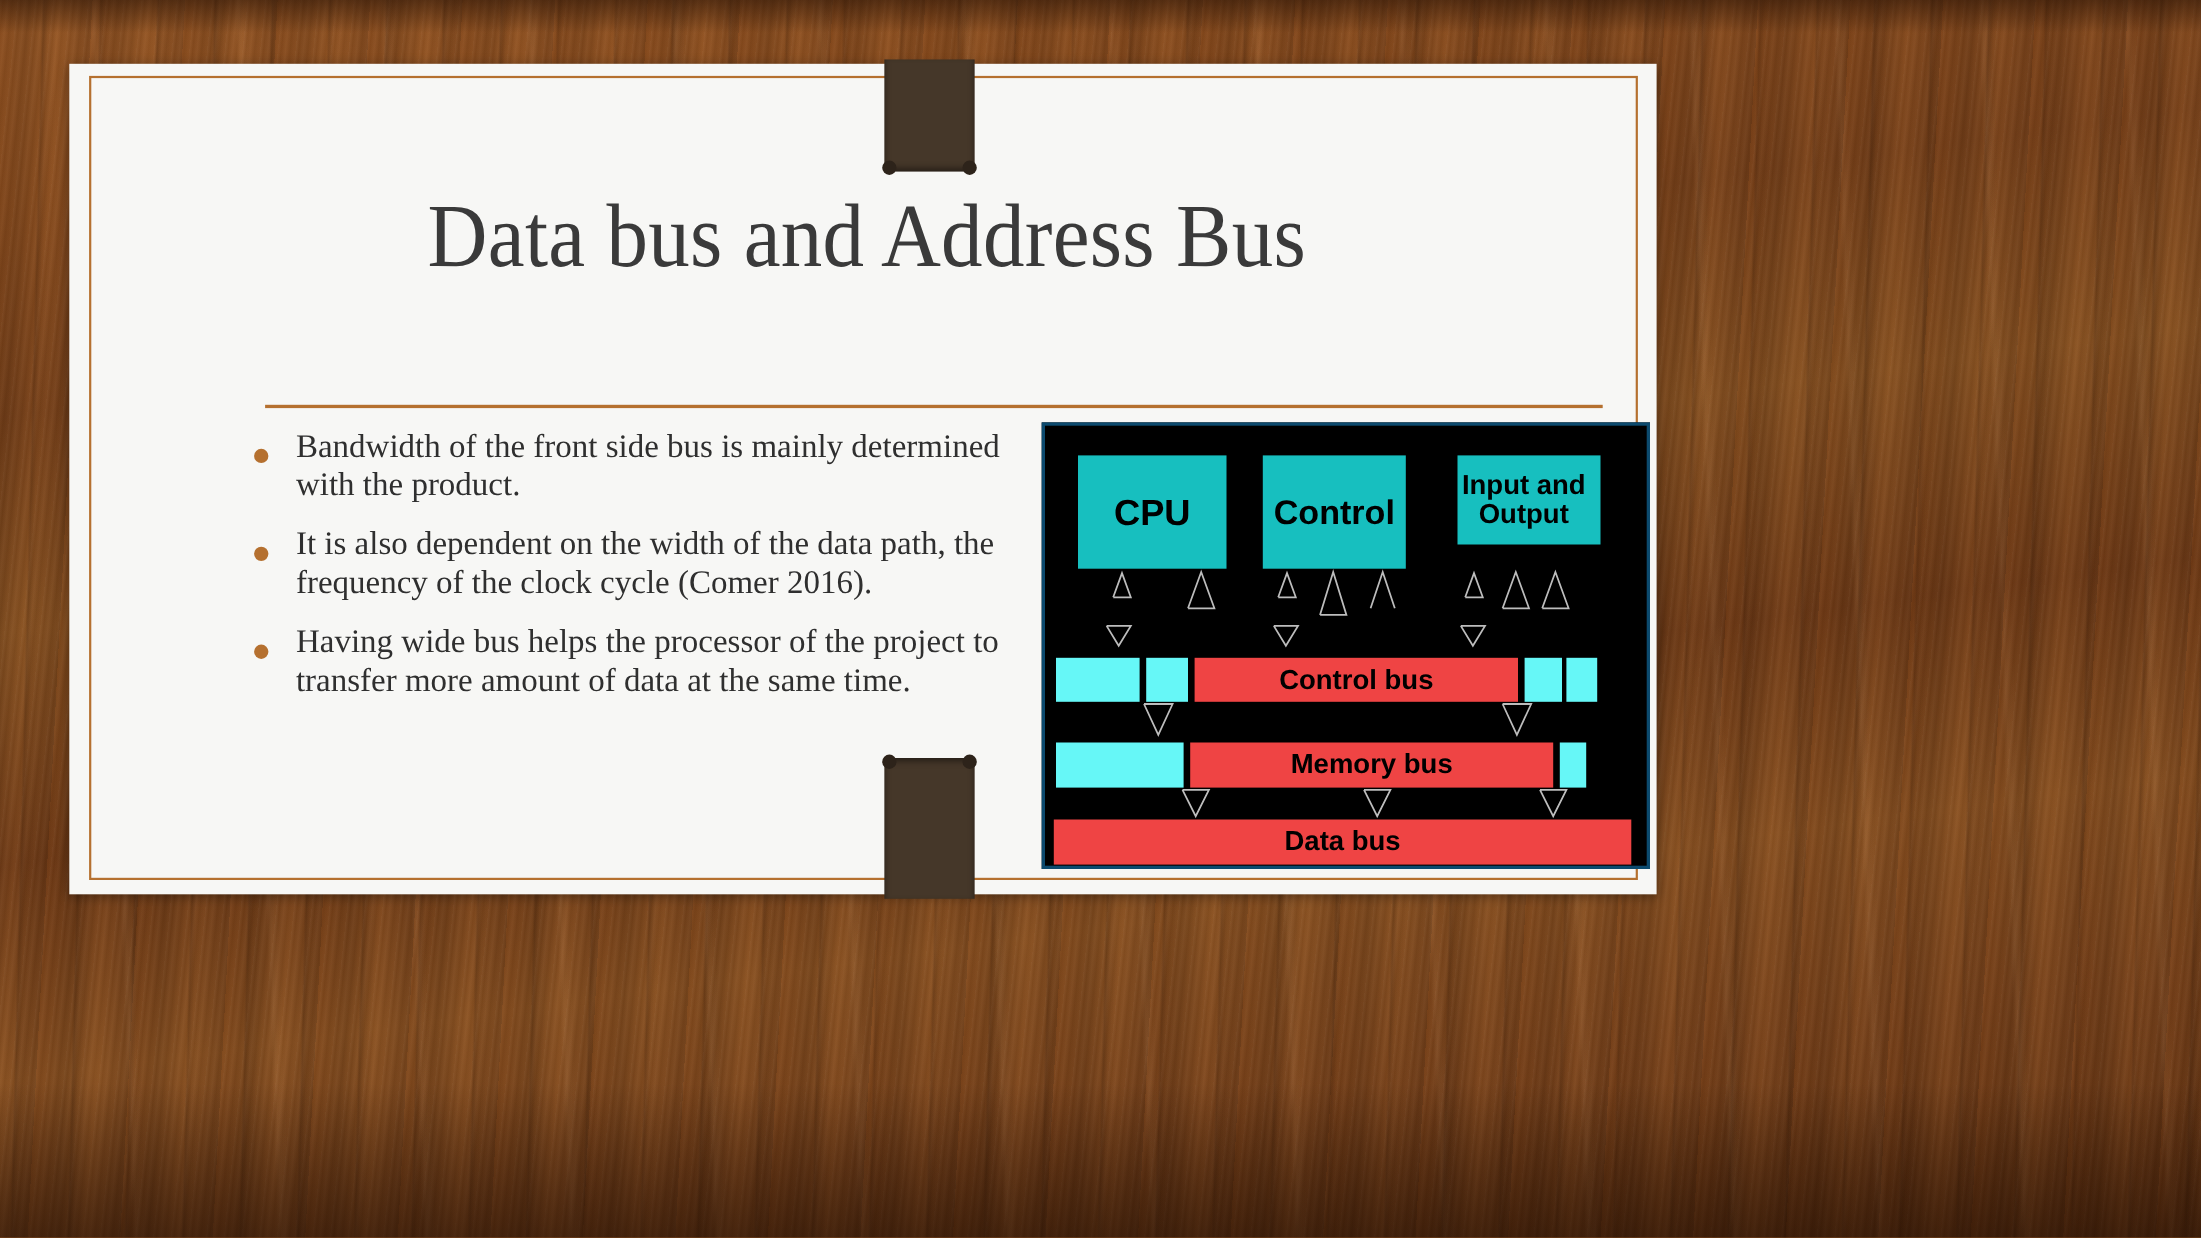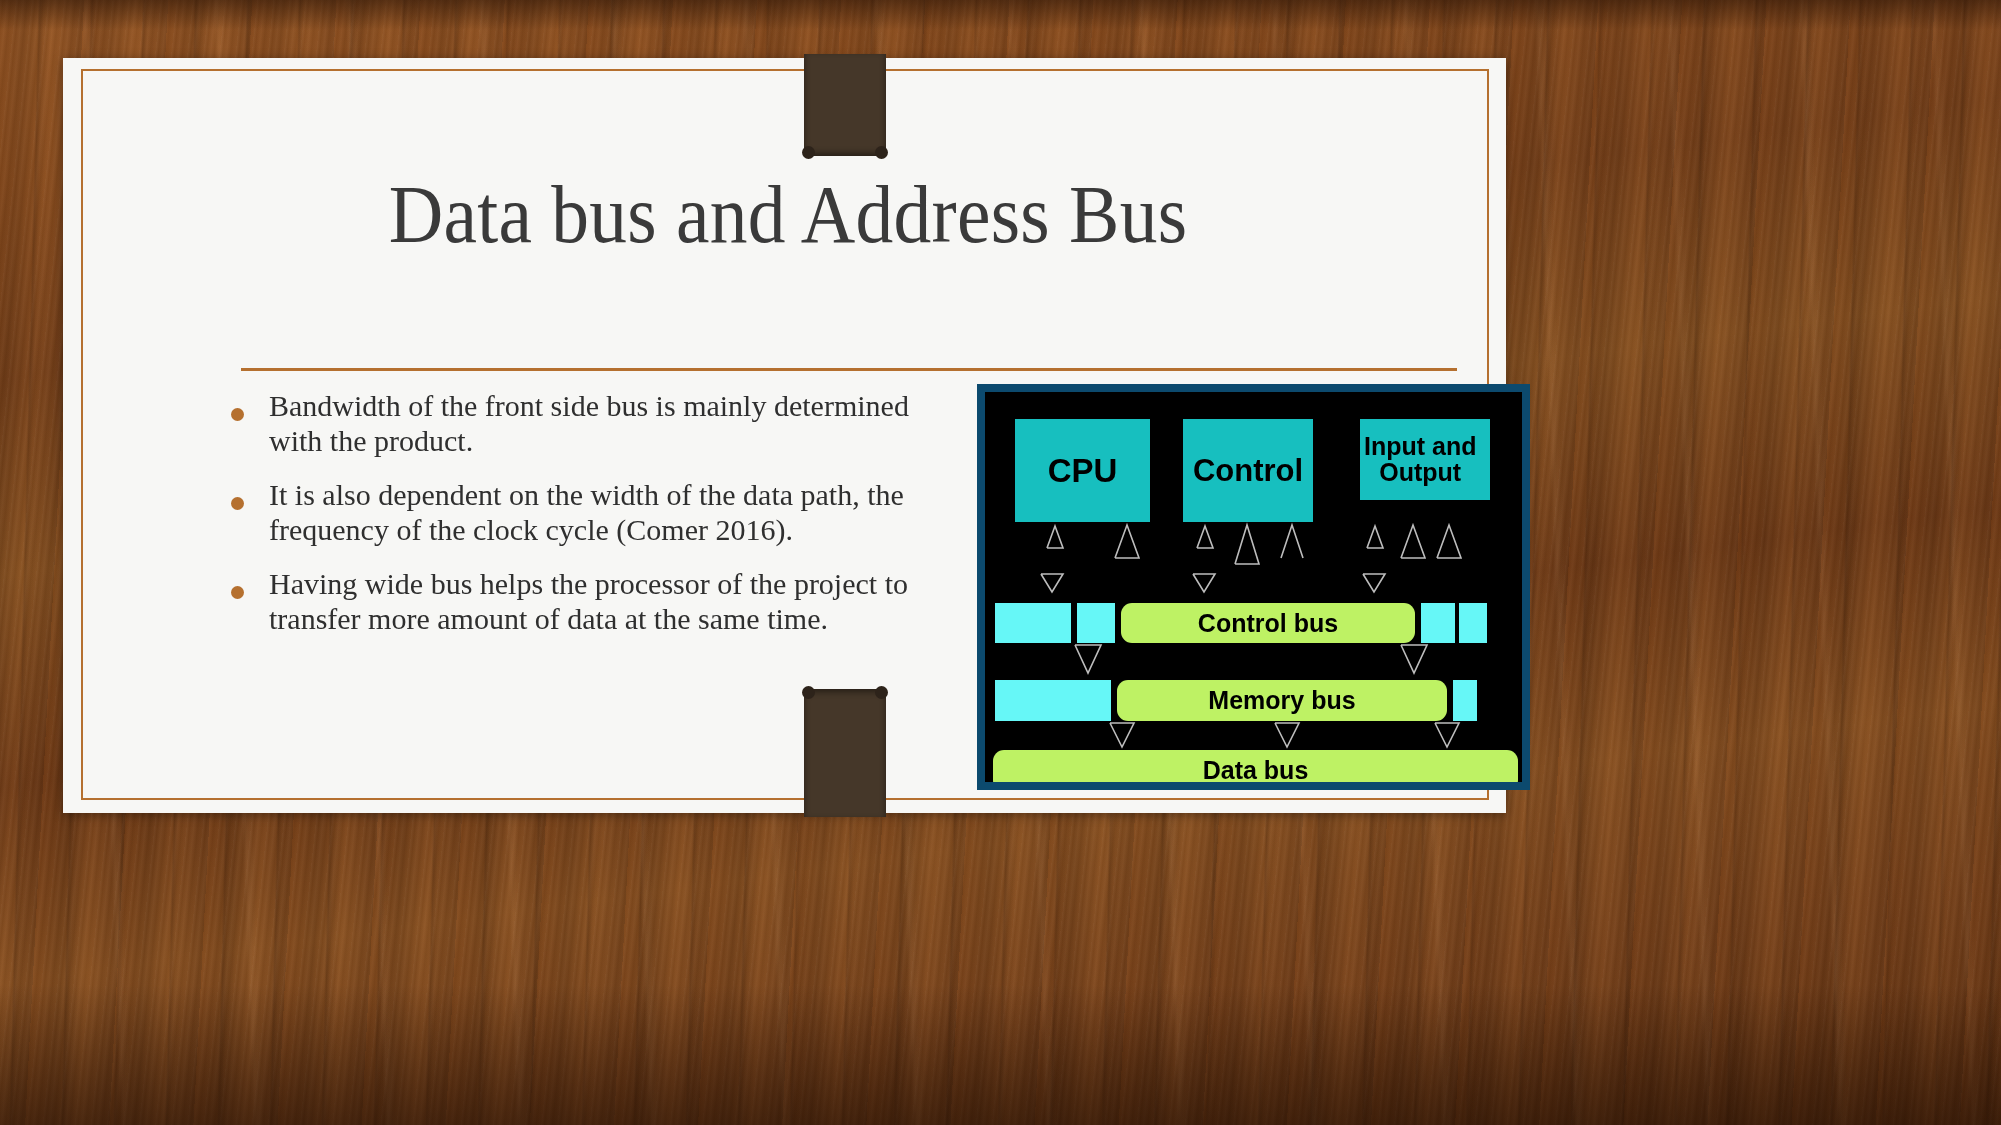--- a/index.html
+++ b/index.html
@@ -192,51 +192,50 @@
     font-family: "Liberation Serif", serif;
     font-size: 30px;
     line-height: 1.17;
     color: #2f2f2f;
     letter-spacing: 0px;
   }
 
   
   #diagram {
     position: absolute;
-    left: 914px;
+    left: 884px;
     top: 326px;
     width: 553px;
     height: 406px;
     background: #000000;
-    border: 8px solid #0c4a6e;
+    border: 3px solid #0c4a6e;
     overflow: hidden;
   }
   .dg-box {
     position: absolute;
     background: #17bfbf;
     color: #000;
     font-family: "Liberation Sans", sans-serif;
     font-weight: bold;
     display: flex;
     align-items: center;
     justify-content: center;
     text-align: center;
     line-height: 1.02;
   }
   .bus-bar {
     position: absolute;
-    background: #bef264;
+    background: #ef4444;
     color: #000;
     font-family: "Liberation Sans", sans-serif;
     font-weight: bold;
     font-size: 25px;
     display: flex;
     align-items: center;
     justify-content: center;
-    border-radius: 11px;
   }
   .bus-seg {
     position: absolute;
     background: #66f7f7;
   }
   .arrow-svg { position: absolute; overflow: visible; }
 </style>
 </head>
 <body>
 

